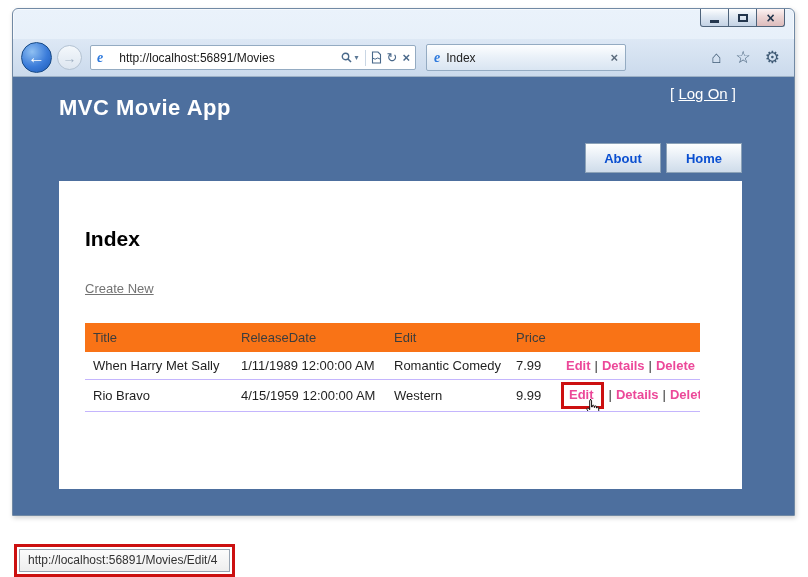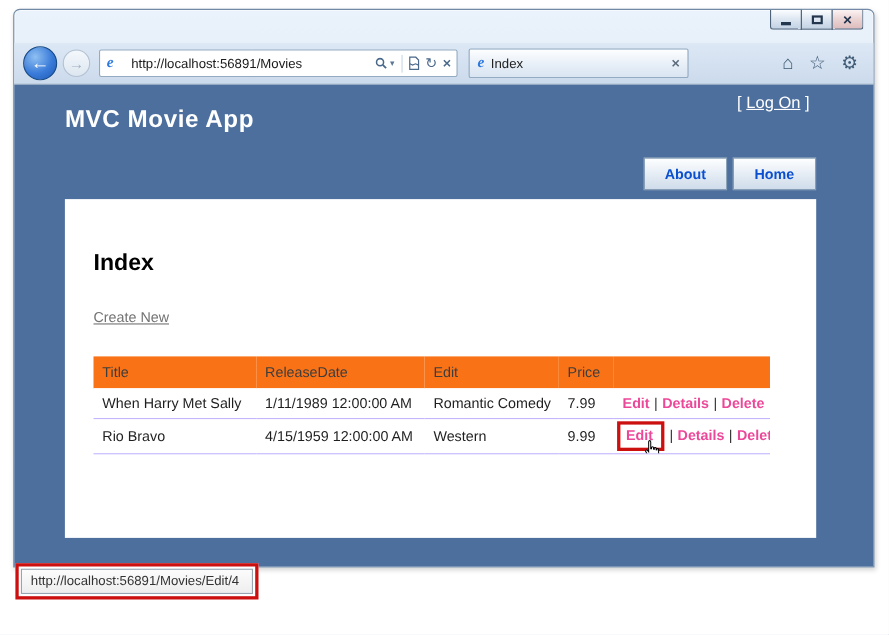--- a/index.html
+++ b/index.html
@@ -85,21 +85,21 @@
     overflow:hidden; white-space:nowrap; }
   td.actions a { color:#ec4899; font-weight:bold; cursor:pointer; }
   td.actions .sep { color:#333; margin:0 4px; }
 
   
   .red-box { position:relative; display:inline-block; border:3px solid #cc1010;
     padding:2px 7px 4px 5px; margin:-4px 1px -4px -5px; }
   .hand { position:absolute; right:1px; bottom:-12px; }
 
   
-  .tooltip-annotation { position:absolute; left:14px; top:512px;
+  .tooltip-annotation { position:absolute; left:14px; top:544px;
     border:3px solid #cc1010; padding:2px; background:#fff; }
   .status-tooltip { background:linear-gradient(#fcfcfc,#eeeeee); border:1px solid #98a4b2;
     padding:3px 12px 4px 8px; font-size:12px; color:#333; white-space:nowrap; }
 </style>
 </head>
 <body>
 
 <div class="canvas">
 
   <div class="window">

